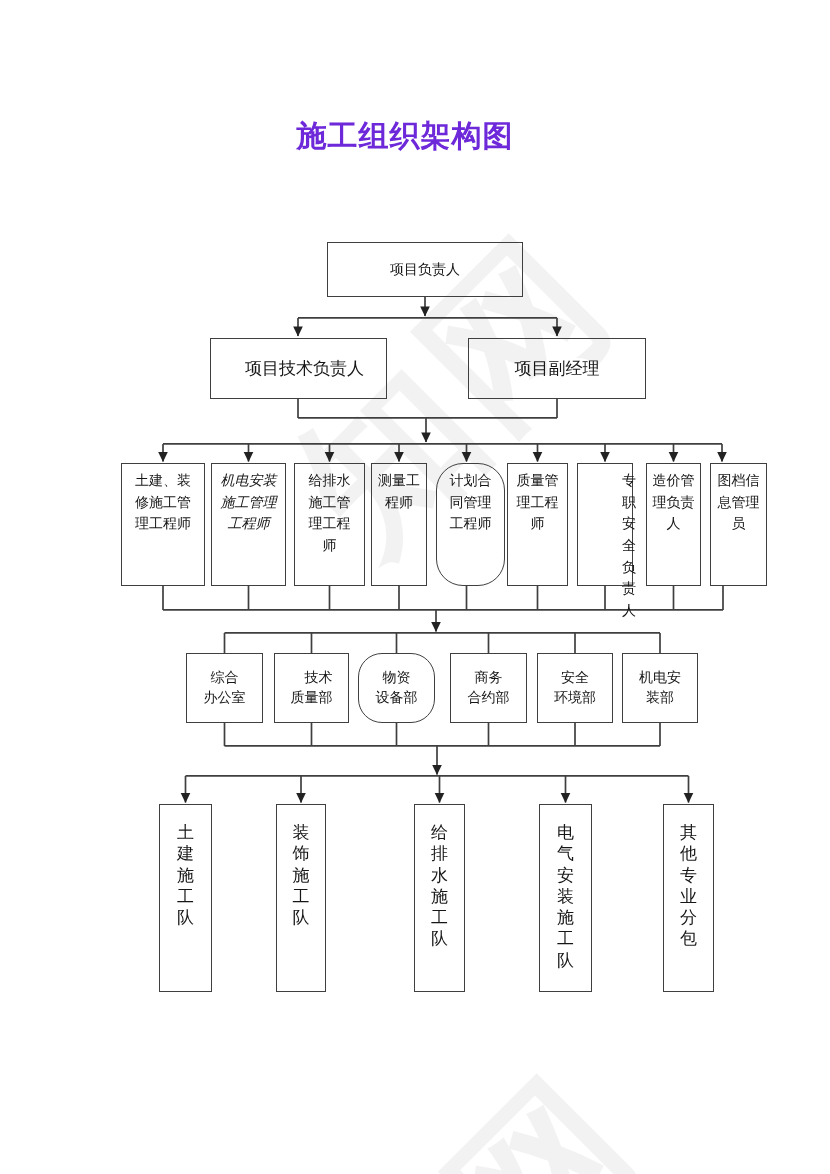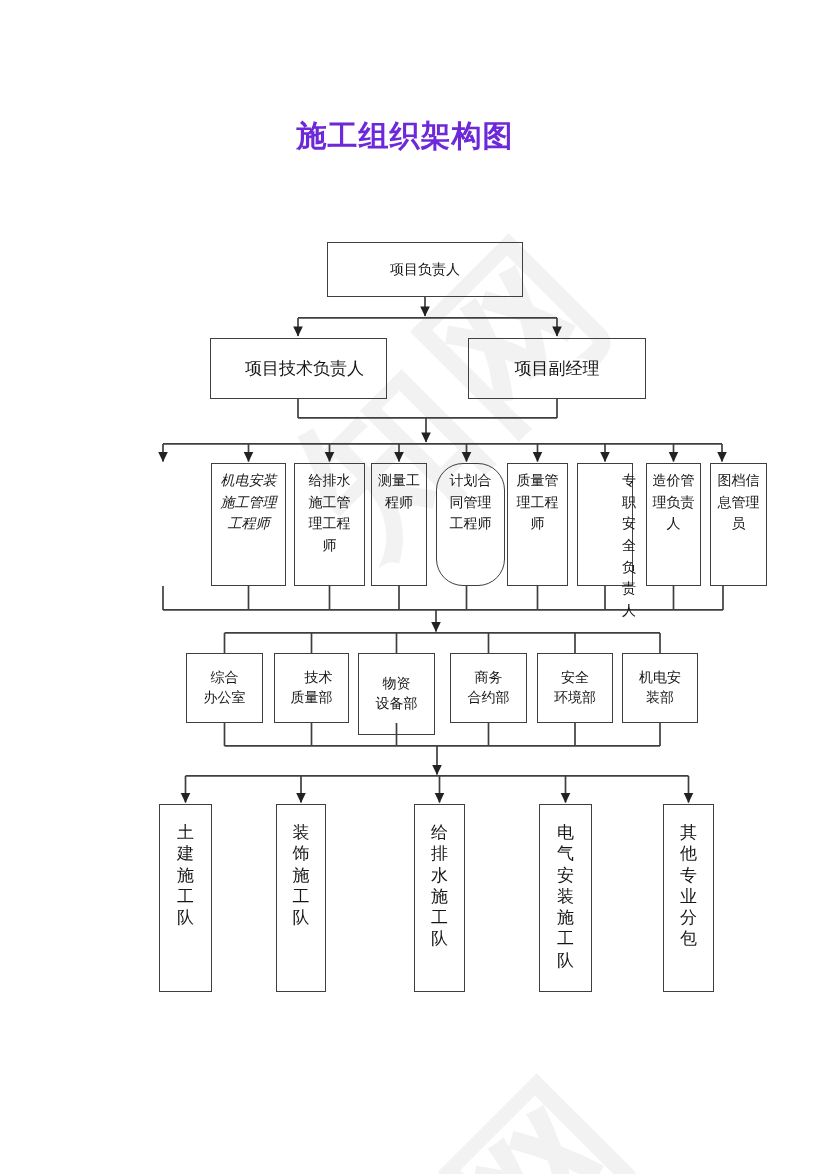--- a/index.html
+++ b/index.html
@@ -111,20 +111,23 @@
         <line x1="688.5" y1="776" x2="688.5" y2="802.5" marker-end="url(#arw)"></line>
       </g>
     </g>
   </svg>
 
   <div class="box mid" style="left:327px;top:242px;width:196px;height:55px;">项目负责人</div>
 
   <div class="box mid l2" style="left:210px;top:338px;width:177px;height:61px;padding-left:12px;">项目技术负责人</div>
   <div class="box mid l2" style="left:468px;top:338px;width:178px;height:61px;">项目副经理</div>
 
+  <div class="box l3" style="left:121px;top:463px;width:84px;height:123px;">土建、装
+修施工管
+理工程师</div>
   <div class="box l3" style="left:211px;top:463px;width:75px;height:123px;font-style:italic;">机电安装
 施工管理
 工程师</div>
   <div class="box l3" style="left:294px;top:463px;width:71px;height:123px;">给排水
 施工管
 理工程
 师</div>
   <div class="box l3" style="left:371px;top:463px;width:56px;height:123px;">测量工
 程师</div>
   <div class="box l3" style="left:436px;top:463px;width:69px;height:123px;border-radius:27px;">计划合
@@ -140,21 +143,21 @@
 理负责
 人</div>
   <div class="box l3" style="left:710px;top:463px;width:57px;height:123px;">图档信
 息管理
 员</div>
 
   <div class="box mid l4" style="left:186px;top:653px;width:77px;height:70px;">综合
 办公室</div>
   <div class="box mid l4" style="left:274px;top:653px;width:75px;height:70px;text-align:right;">技术
 质量部</div>
-  <div class="box mid l4" style="left:358px;top:653px;width:77px;height:82px;">物资
+  <div class="box mid l4" style="left:358px;top:653px;width:77px;height:70px;border-radius:24px;">物资
 设备部</div>
   <div class="box mid l4" style="left:450px;top:653px;width:77px;height:70px;">商务
 合约部</div>
   <div class="box mid l4" style="left:537px;top:653px;width:76px;height:70px;">安全
 环境部</div>
   <div class="box mid l4" style="left:622px;top:653px;width:76px;height:70px;">机电安
 装部</div>
 
   <div class="box l5" style="left:159px;top:804px;width:53px;height:188px;">土
 建

